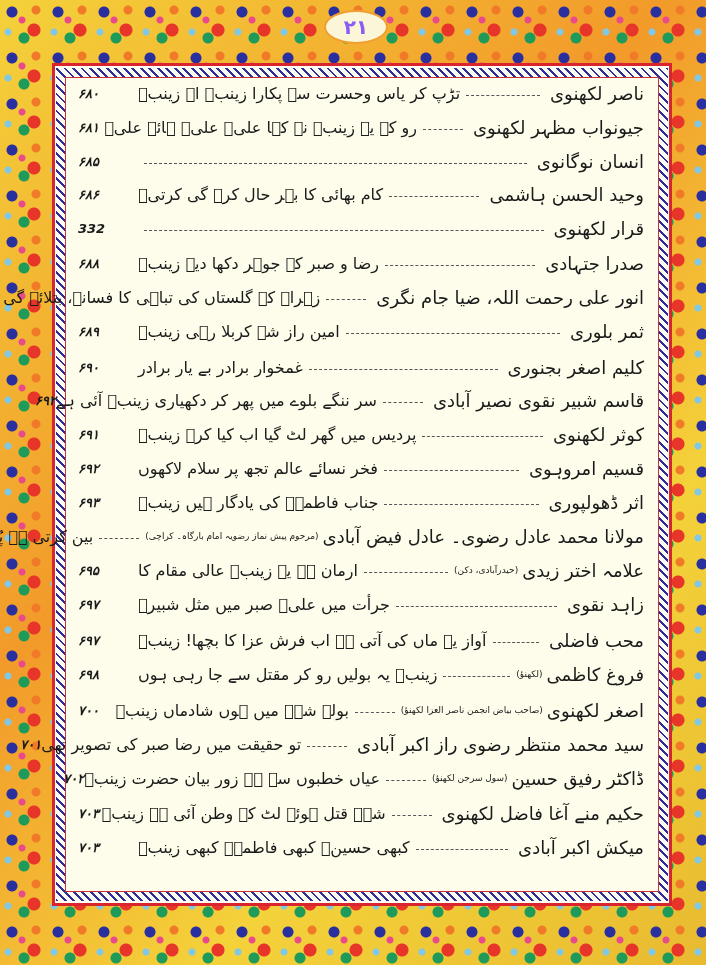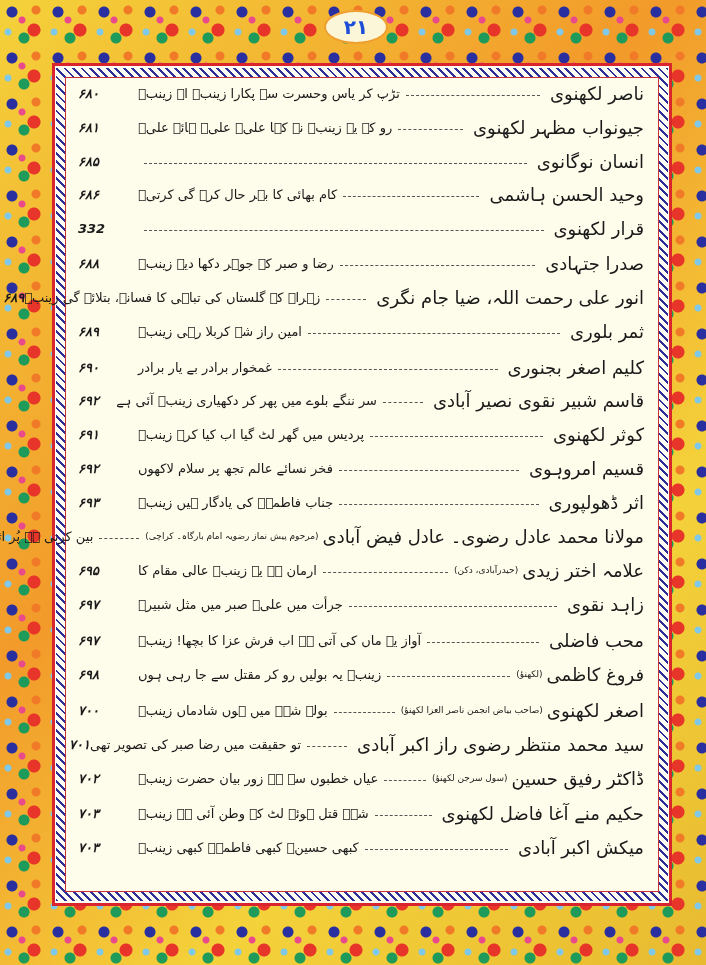--- a/index.html
+++ b/index.html
@@ -15,27 +15,27 @@
       radial-gradient(circle at 22px 20px, #e94b8a 0 3px, transparent 4px) 0 0/46px 46px,
       linear-gradient(135deg, #f4d23a, #f29a2a 40%, #f4d23a 70%, #e8ba30);
   }
   .red-frame { position:absolute; left:52px; top:63px; width:620px; height:843px; box-sizing:border-box; border:3px solid #d9262e; background:#fdfcf4; }
   .braid { position:absolute; left:56px; top:68px; width:612px; height:833px; box-sizing:border-box; border:9px solid transparent;
     background:
       repeating-linear-gradient(45deg, #2b2f96 0 2px, #fdfcf4 2px 6px) border-box;
     -webkit-mask: none;
   }
   .braid-inner { position:absolute; left:65px; top:77px; width:594px; height:815px; box-sizing:border-box; border:1px solid #c8323a; background:#fefcea; }
-  .page-num-oval { position:absolute; left:324px; top:10px; width:60px; height:30px; border-radius:50%; background:#fbf6d8; border:2px solid #f0a030; display:flex; align-items:center; justify-content:center; font-size:20px; font-weight:bold; color:#1d4ed8; }
+  .page-num-oval { position:absolute; left:324px; top:10px; width:60px; height:30px; border-radius:50%; background:#fbf6d8; border:2px solid #f0a030; display:flex; align-items:center; justify-content:center; font-size:20px; font-weight:bold; color:#8b5cf6; }
   .rows { position:absolute; left:72px; top:78px; width:580px; }
   .row { position:absolute; left:0; width:580px; height:30px; display:flex; align-items:center; direction:rtl; font-family:"DejaVu Sans", sans-serif; color:#1a1a1a; }
   .row .name { font-size:18px; white-space:nowrap; padding-right:8px; }
   .row .note { font-size:9px; white-space:nowrap; margin-right:4px; }
   .row .dashes { flex:1; border-bottom:1px dashed #555; margin:0 6px; height:0; position:relative; top:2px; min-width:40px; }
-  .row .title { font-size:13px; white-space:nowrap; }
+  .row .title { font-size:16px; white-space:nowrap; }
   .row .pnum { width:60px; text-align:left; padding-left:6px; font-size:13px; font-weight:bold; direction:ltr;font-style:italic; }
 </style>
 </head>
 <body>
 
 <div class="ornament"></div>
 <div class="page-num-oval">۲۱</div>
 <div class="red-frame"></div>
 <div class="braid"></div>
 <div class="braid-inner"></div>

